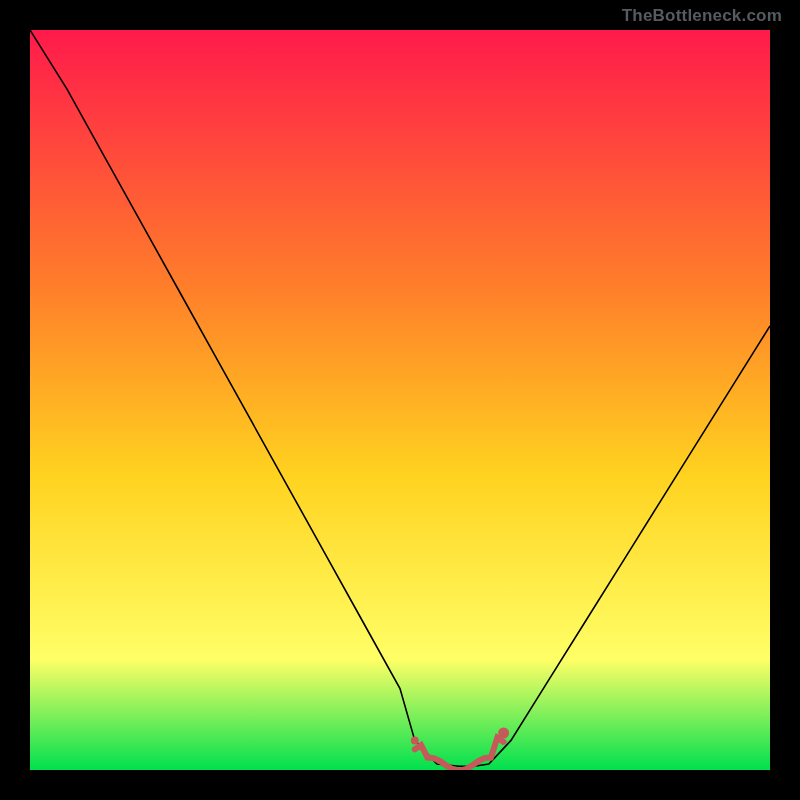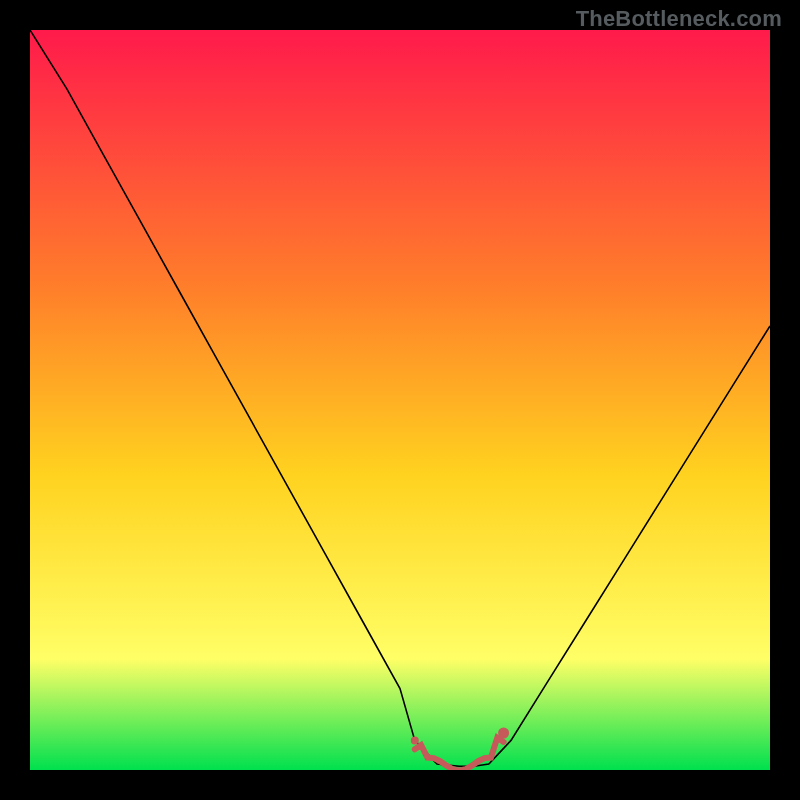--- a/index.html
+++ b/index.html
@@ -20,21 +20,21 @@
     position: absolute;
     left: 30px;
     top: 30px;
     width: 740px;
     height: 740px;
   }
   .watermark {
     position: absolute;
     top: 6px;
     right: 18px;
-    font-size: 22px;
+    font-size: 17px;
     font-weight: 600;
     color: #555b5e;
     letter-spacing: 0.2px;
     user-select: none;
   }
   svg { display: block; }
 </style>
 </head>
 <body>
 

